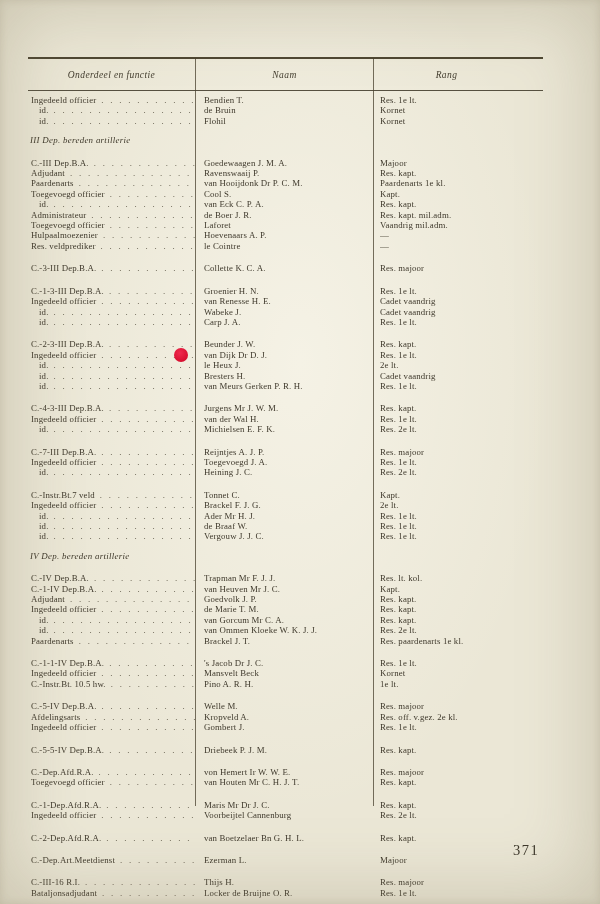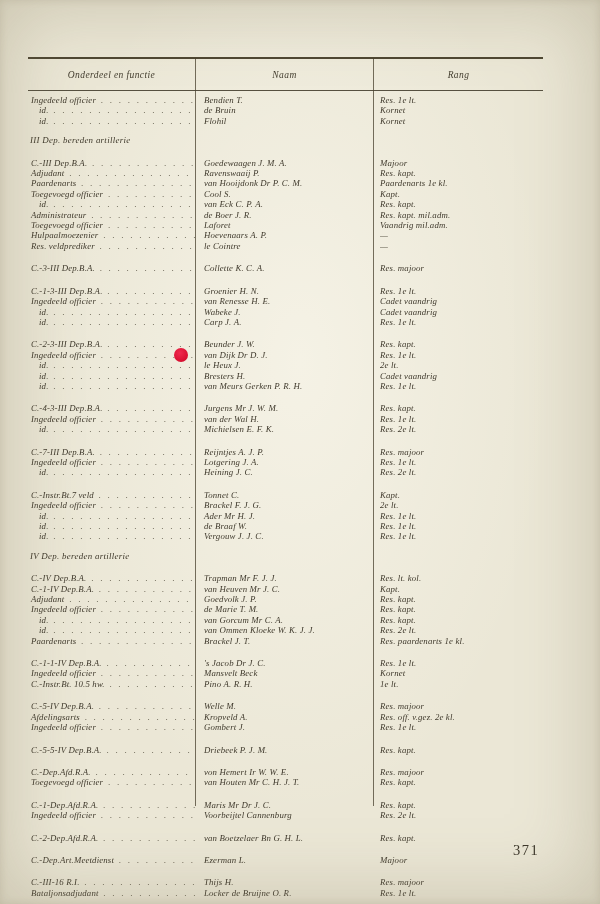--- a/index.html
+++ b/index.html
@@ -22,30 +22,30 @@
   .vrule{position:absolute;top:58px;height:748px;width:1px;background:rgba(72,64,46,0.75);z-index:1;}
   .vrule-1{left:195px;}
   .vrule-2{left:373px;}
   
   .thead-cell{
     position:absolute;top:59px;height:31px;display:flex;align-items:center;justify-content:center;
     font-size:9.5px;letter-spacing:0.4px;color:#433d2f;z-index:2;font-style:italic;
   }
   .thead-1{left:28px;width:167px;}
   .thead-2{left:196px;width:177px;}
-  .thead-3{left:374px;width:169px;}
+  .thead-3{left:362px;width:169px;}
   
   #content{position:absolute;left:28px;top:91px;width:515px;padding-top:4px;z-index:2;}
   .block{margin-top:12px;}
   .block:first-child{margin-top:0;}
   .section-heading{
     font-style:italic;font-size:8.9px;line-height:10.4px;margin-top:9px;margin-bottom:1px;
     padding-left:2px;letter-spacing:0.3px;color:#3e382a;
   }
-  .row{display:flex;font-size:8.8px;line-height:10.4px;letter-spacing:0.15px;font-style:italic;}
+  .row{display:flex;font-size:8.8px;line-height:10.4px;letter-spacing:0.15px;}
   .c1{width:167px;display:flex;align-items:baseline;padding-left:3px;box-sizing:border-box;position:relative;}
   .c1.indent{padding-left:11px;}
   .c1 .label{white-space:nowrap;}
   .leader{
     flex:1;overflow:hidden;white-space:nowrap;letter-spacing:6.8px;
     padding-left:5px;padding-right:4px;color:#4a4434;
   }
   .c2{width:178px;padding-left:9px;box-sizing:border-box;white-space:nowrap;overflow:hidden;}
   .c3{width:170px;padding-left:7px;box-sizing:border-box;white-space:nowrap;overflow:hidden;}
   .red-dot{
@@ -291,21 +291,21 @@
           <div class="leader">........................................</div>
         </div>
         <div class="c2">Reijntjes A. J. P.</div>
         <div class="c3">Res. majoor</div>
       </div>
       <div class="row">
         <div class="c1">
           <div class="label">Ingedeeld officier</div>
           <div class="leader">........................................</div>
         </div>
-        <div class="c2">Lotgering J. A.</div>
+        <div class="c2">Toegevoegd J. A.</div>
         <div class="c3">Res. 1e lt.</div>
       </div>
       <div class="row">
         <div class="c1 indent">
           <div class="label">id.</div>
           <div class="leader">........................................</div>
         </div>
         <div class="c2">Heining J. C.</div>
         <div class="c3">Res. 2e lt.</div>
       </div>

